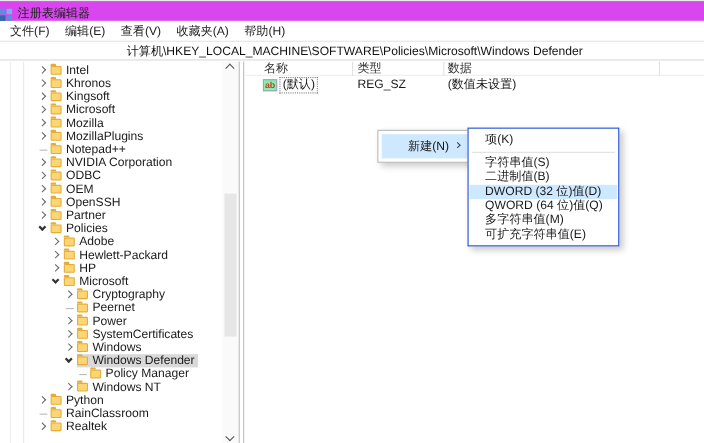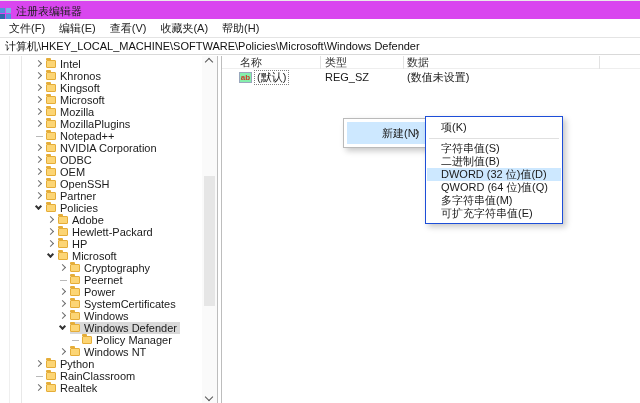--- a/index.html
+++ b/index.html
@@ -17,21 +17,21 @@
   .app-icon .b2 { left:6px; top:0; width:5px; height:5px; background:#79b2e8; }
   .app-icon .b3 { left:0; top:6px; width:5px; height:5px; background:#2e69ae; }
   .app-icon .b4 { left:6px; top:6px; width:5px; height:5px; background:#4f94dd; }
   .title-text { font-size:11px; color:#222; }
   
   .menubar { height:18px; display:flex; align-items:center; background:#fff; padding-left:2px; }
   .menubar .menu-item { padding:2px 7px; color:#222; cursor:default; }
   
   .addressbar {
     height:18px; border-top:1px solid #e4e4e4; border-bottom:1px solid #d9d9d9;
-    display:flex; align-items:center; padding-left:5px; color:#111;
+    display:flex; align-items:center; padding-left:5px; color:#111;justify-content:center;
   }
   
   .body { position:absolute; top:55px; left:0; right:0; bottom:0; background:#fff;text-decoration:underline; }
   
   .tree-pane { position:absolute; left:0; top:0; width:202px; bottom:0; overflow:hidden; padding-top:2px; }
   .guide-a { position:absolute; left:9px; top:0; bottom:0; width:1px; background:#efefef; }
   .guide-b { position:absolute; left:21px; top:0; bottom:0; width:1px; background:#e8e8e8; }
   .trow { position:relative; height:12px; line-height:12px; display:flex; align-items:center; white-space:nowrap; }
   .trow .chev { position:absolute; width:5px; height:5px; top:3px; }
   .trow .chev.c { border-right:1px solid #6d6d6d; border-bottom:1px solid #6d6d6d; transform:rotate(-45deg); }
@@ -69,21 +69,21 @@
   .hsep.s1 { left:98px; } .hsep.s2 { left:181px; } .hsep.s3 { left:377px; }
   .list-row { position:relative; height:14px; margin-top:2px; line-height:13px; }
   .ab-icon { position:absolute; left:17px; top:1px; width:13px; height:11px; border:1px solid #9aa7bd; background:#86efac;
     color:#cc3b2a; font-weight:bold; font-size:8px; line-height:9px; text-align:center; }
   .val-name { position:absolute; left:33px; top:0; outline:1px dotted #808080; padding:0 2px; }
   .val-type { position:absolute; left:103px; top:0; }
   .val-data { position:absolute; left:185px; top:0; }
   
   .ctx-menu { position:absolute; left:343px; top:62px; width:86px; background:#fff;
     border:1px solid #bababa; padding:3px; box-shadow:3px 3px 6px rgba(0,0,0,0.22); z-index:5; }
-  .ctx-item { position:relative; height:22px; line-height:22px; padding-left:35px; }
+  .ctx-item { position:relative; height:22px; line-height:22px; padding-left:24px; }
   .ctx-item.hl { background:#cde8ff; }
   .ctx-item .subarrow { position:absolute; right:7px; top:8px; width:4px; height:4px;
     border-right:1px solid #444; border-bottom:1px solid #444; transform:rotate(-45deg); }
   
   .sub-menu { position:absolute; left:425px; top:60px; width:138px; background:#fff;
     border:1px solid #1d4ed8; padding:3px 1px; box-shadow:3px 3px 6px rgba(0,0,0,0.22); z-index:6; }
   .sub-item { height:13px; line-height:13px; padding-left:14px; white-space:nowrap; }
   .sub-item.tall { height:15px; line-height:14px; }
   .sub-item.hl { background:#cde8ff; }
   .sub-sep { height:1px; background:#e0e0e0; margin:3px 2px; }

